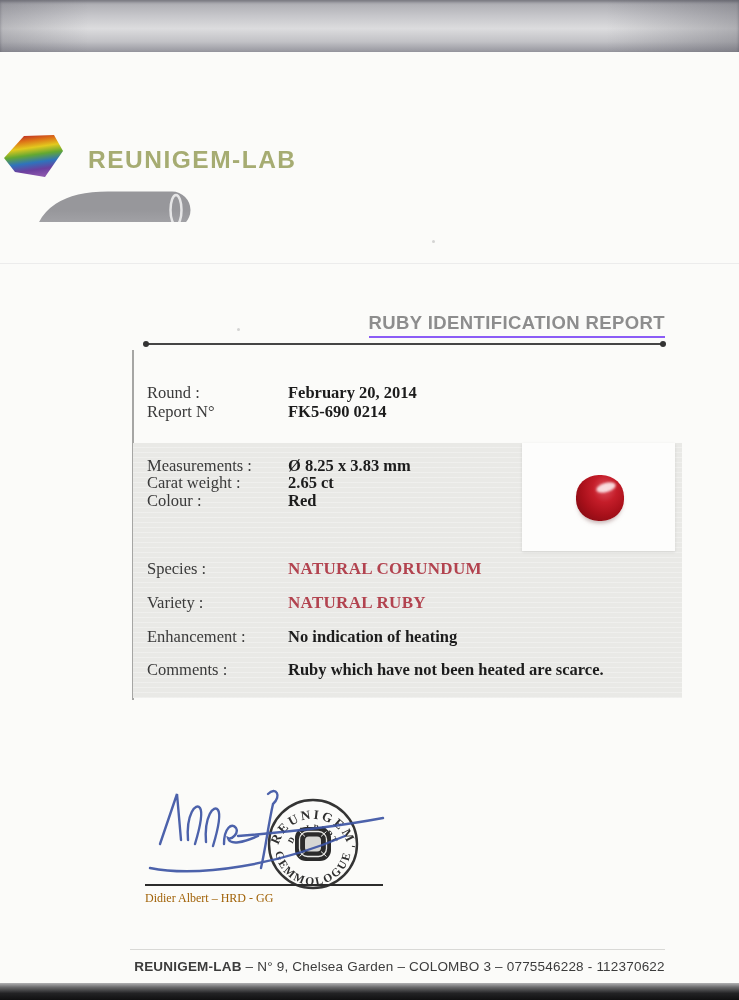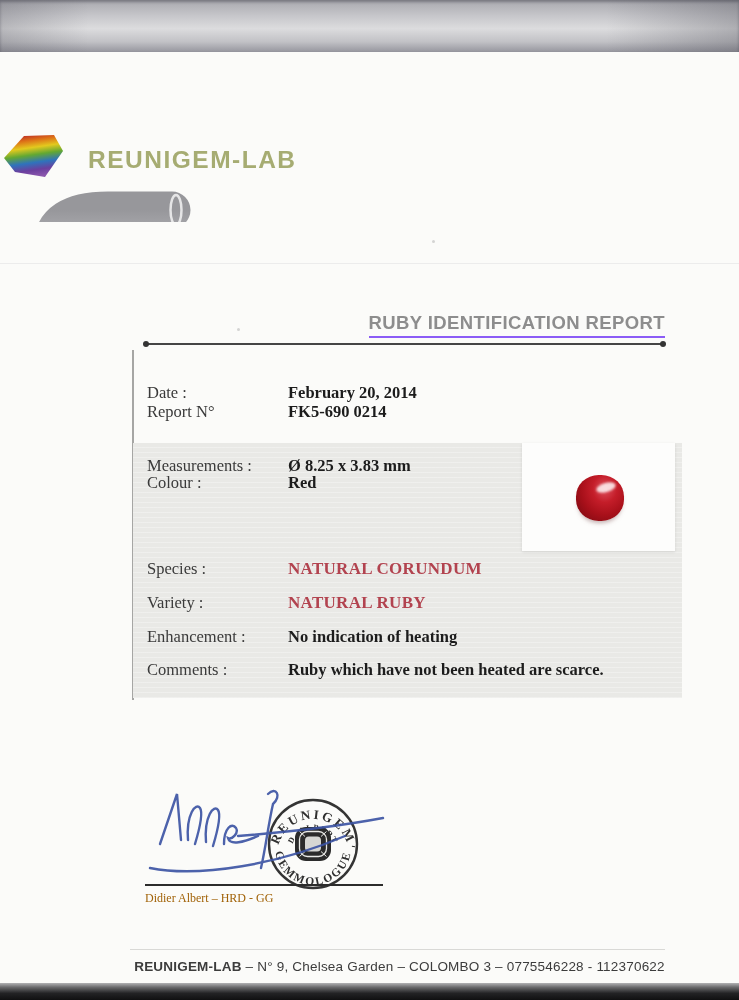--- a/index.html
+++ b/index.html
@@ -123,30 +123,33 @@
 <div class="arrow-line">
   <span class="dot l"></span>
   <span class="dot r"></span>
 </div>
 
 <div class="vline"></div>
 <div class="panel"></div>
 
 <div class="rowset" style="top:384px;">
   <div class="line">
-    <span class="lab">Date :</span><span class="val">February 20, 2014</span>
+    <span class="lab">Round :</span><span class="val">February 20, 2014</span>
   </div>
   <div class="line">
     <span class="lab">Report N°</span><span class="val">FK5-690 0214</span>
   </div>
 </div>
 
 <div class="rowset specs" style="top:457px;">
   <div class="line">
     <span class="lab">Measurements :</span><span class="val">Ø 8.25 x 3.83 mm</span>
+  </div>
+  <div class="line">
+    <span class="lab">Carat weight :</span><span class="val">2.65 ct</span>
   </div>
   <div class="line">
     <span class="lab">Colour :</span><span class="val">Red</span>
   </div>
 </div>
 
 <div class="row" style="top:559px;">
   <span class="lab">Species :</span><span class="val red">NATURAL CORUNDUM</span>
 </div>
 <div class="row" style="top:593px;">

